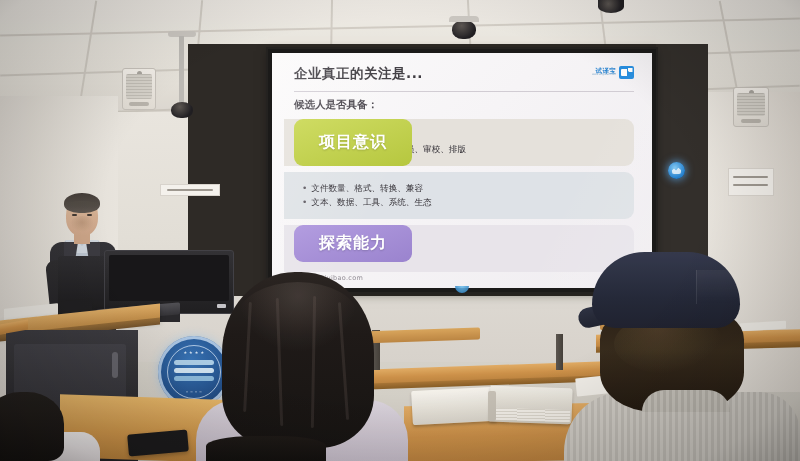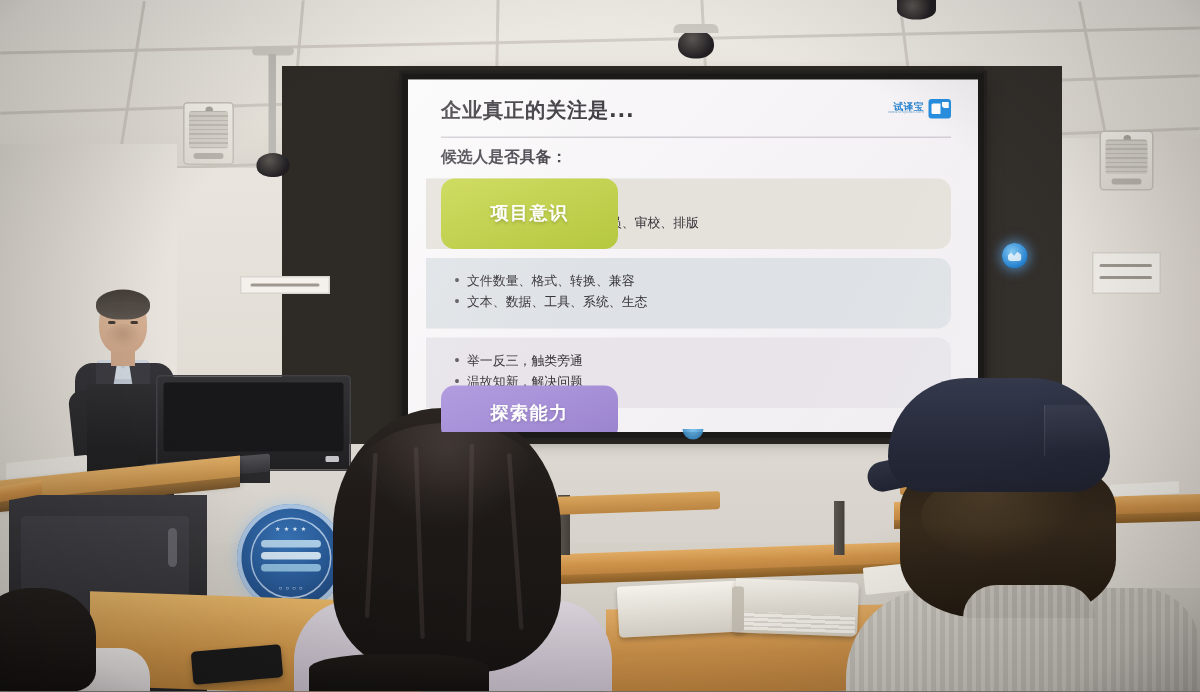--- a/index.html
+++ b/index.html
@@ -72,21 +72,21 @@
   .brand-mark::before{content:"";position:absolute;left:2px;top:3px;width:6px;height:7px;background:#fff;border-radius:1px 0 0 1px;}
   .brand-mark::after{content:"";position:absolute;left:8.5px;top:2px;width:5px;height:4px;background:#fff;
     clip-path:polygon(0 0,100% 0,100% 100%,35% 100%,0 60%);}
 
   .slide-sub{position:absolute;left:22px;top:45px;font-size:10.5px;color:#3a3740;
     font-family:"DejaVu Sans",sans-serif;font-weight:600;}
 
   .rows{position:absolute;left:22px;top:66px;width:340px;}
   .row{position:relative;display:flex;align-items:stretch;margin-bottom:6px;height:47px;}
   .chip{width:118px;border-radius:9px;display:flex;align-items:center;justify-content:center;
-    color:#fff;font-size:12px;font-weight:700;letter-spacing:1px;
+    color:#fff;font-size:16px;font-weight:700;letter-spacing:1px;
     font-family:"DejaVu Sans",sans-serif;text-shadow:0 1px 2px rgba(0,0,0,.18);
     position:relative;z-index:2;text-align:center;}
   .bullets{flex:1;border-radius:0 9px 9px 0;margin-left:-10px;padding:4px 8px 4px 18px;
     display:flex;flex-direction:column;justify-content:center;gap:5px;}
   .bul{font-size:8.6px;color:#2b2930;font-family:"DejaVu Sans",sans-serif;
     display:flex;align-items:flex-start;gap:4px;line-height:1.1;white-space:nowrap;}
   .bul .dot{font-size:9px;line-height:1;color:#55525a;}
 
   .slide-foot{position:absolute;left:26px;bottom:6px;font-size:6.5px;color:#8e8a93;
     font-family:"DejaVu Sans",sans-serif;letter-spacing:.3px;}
@@ -331,21 +331,21 @@
             <div class="bullets" style="background:#e7e4ec;">
               <div class="bul">
                   <span class="dot">•</span>
                   <span>举一反三，触类旁通</span>
                 </div>
               <div class="bul">
                   <span class="dot">•</span>
                   <span>温故知新，解决问题</span>
                 </div>
             </div>
-            <div class="chip" style="background:linear-gradient(160deg,#b39de0,#9a83ce);position:absolute;left:0;top:0;height:37px;margin-top:32px;">探索能力</div>
+            <div class="chip" style="background:linear-gradient(160deg,#b39de0,#9a83ce);position:absolute;left:0;top:0;height:37px;">探索能力</div>
           </div>
 
         </div>
 
         <div class="slide-foot">www.shiyibao.com</div>
       </div>
       <div class="screen-glare"></div>
       <div class="scr-led"></div>
     </div>
 

